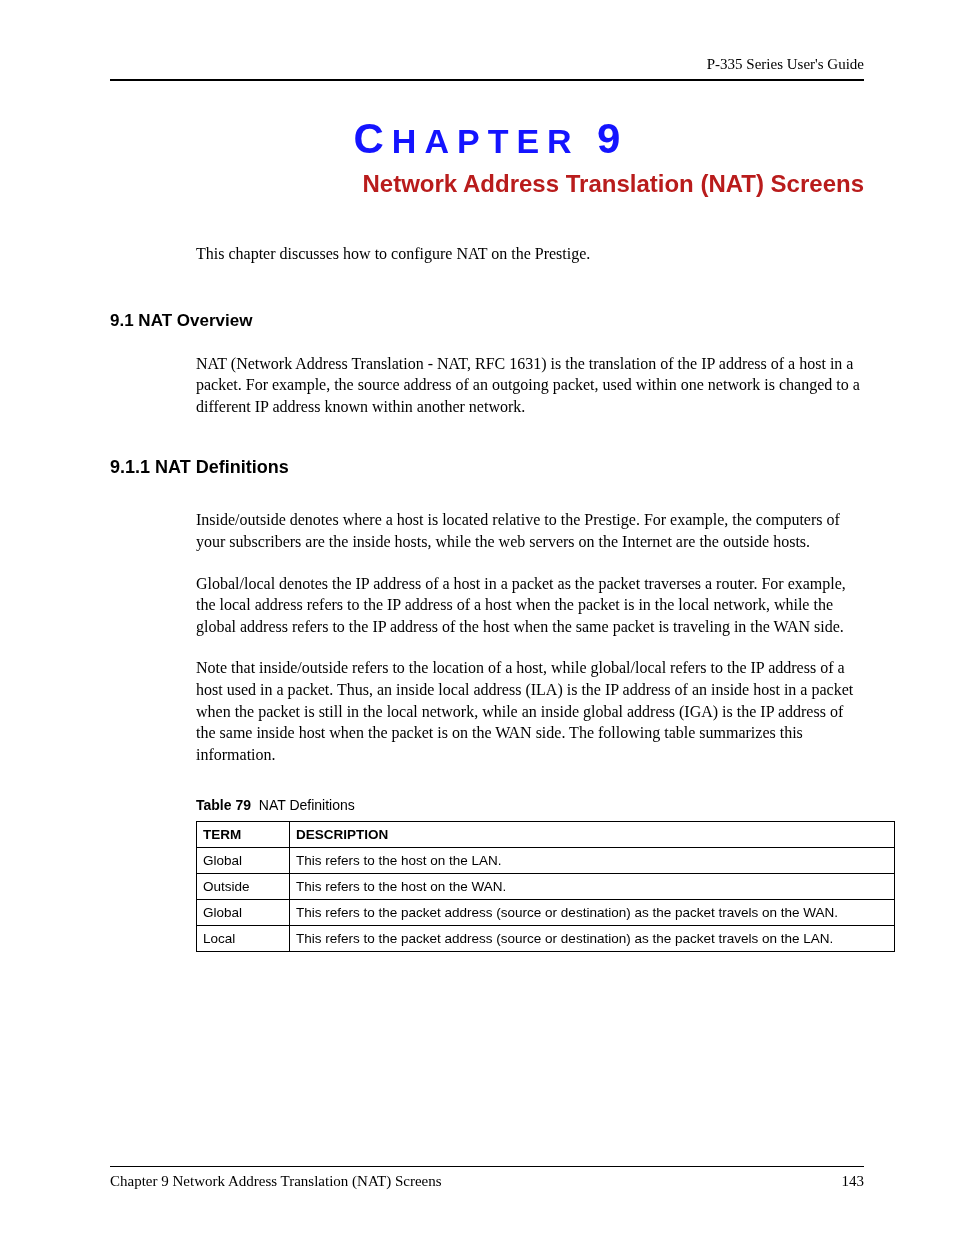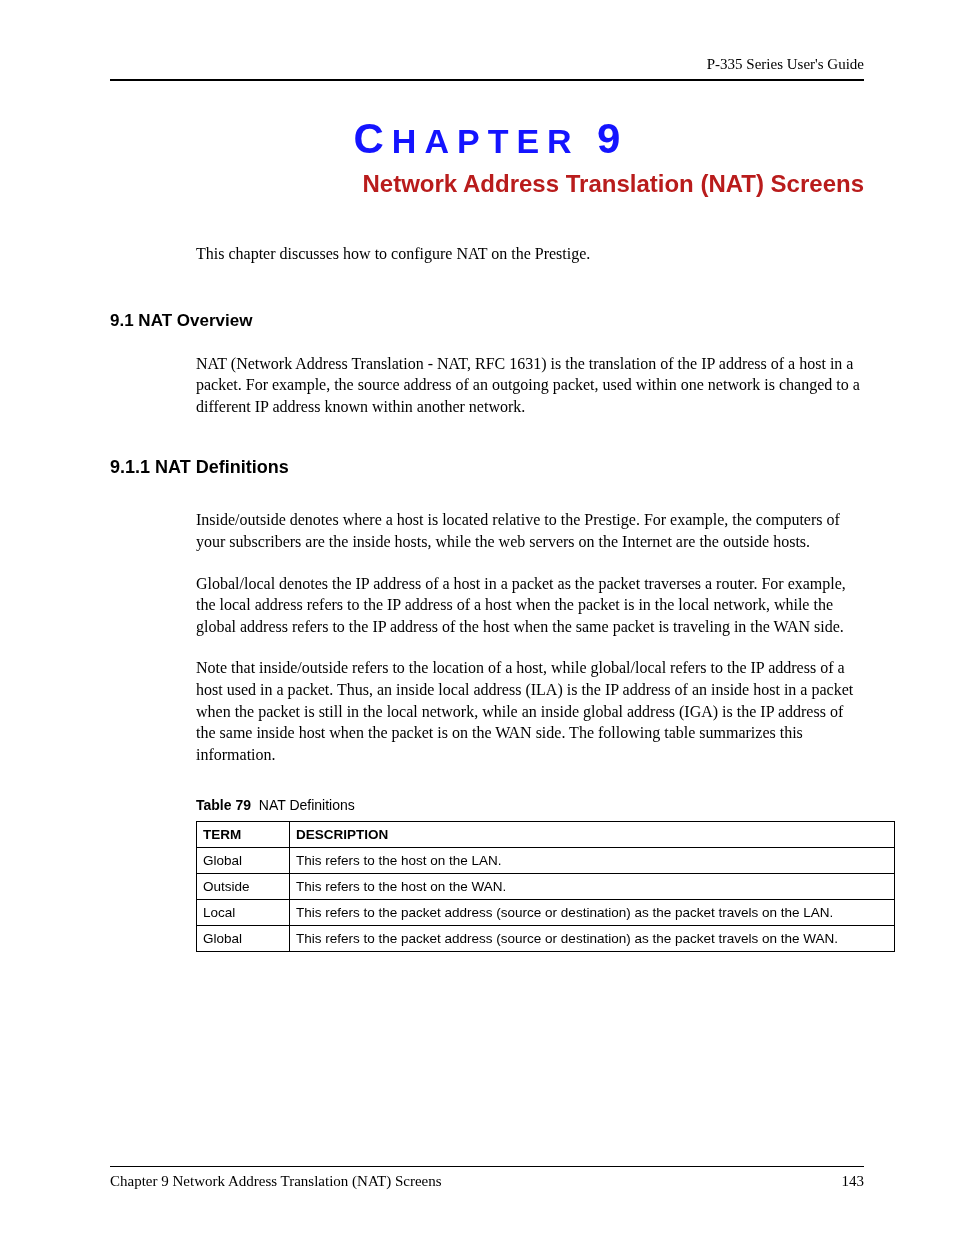--- a/index.html
+++ b/index.html
@@ -142,26 +142,26 @@
     <tbody>
       <tr>
         <td>Global</td>
         <td>This refers to the host on the LAN.</td>
       </tr>
       <tr>
         <td>Outside</td>
         <td>This refers to the host on the WAN.</td>
       </tr>
       <tr>
+        <td>Global</td>
+        <td>This refers to the packet address (source or destination) as the packet travels on the WAN.</td>
+      </tr>
+      <tr>
         <td>Local</td>
         <td>This refers to the packet address (source or destination) as the packet travels on the LAN.</td>
-      </tr>
-      <tr>
-        <td>Global</td>
-        <td>This refers to the packet address (source or destination) as the packet travels on the WAN.</td>
       </tr>
     </tbody>
   </table>
 
   <div class="spacer"></div>
 
   <hr class="footer-rule">
   <div class="footer">
     <span>Chapter 9 Network Address Translation (NAT) Screens</span>
     <span>143</span>

